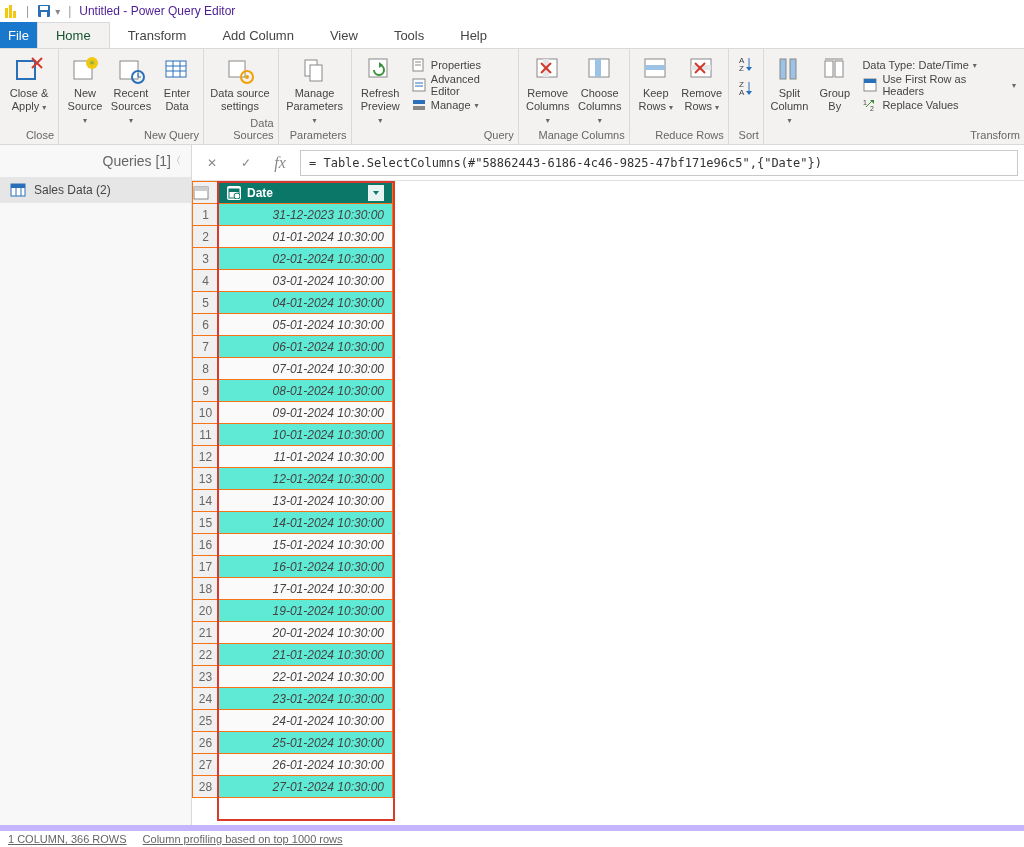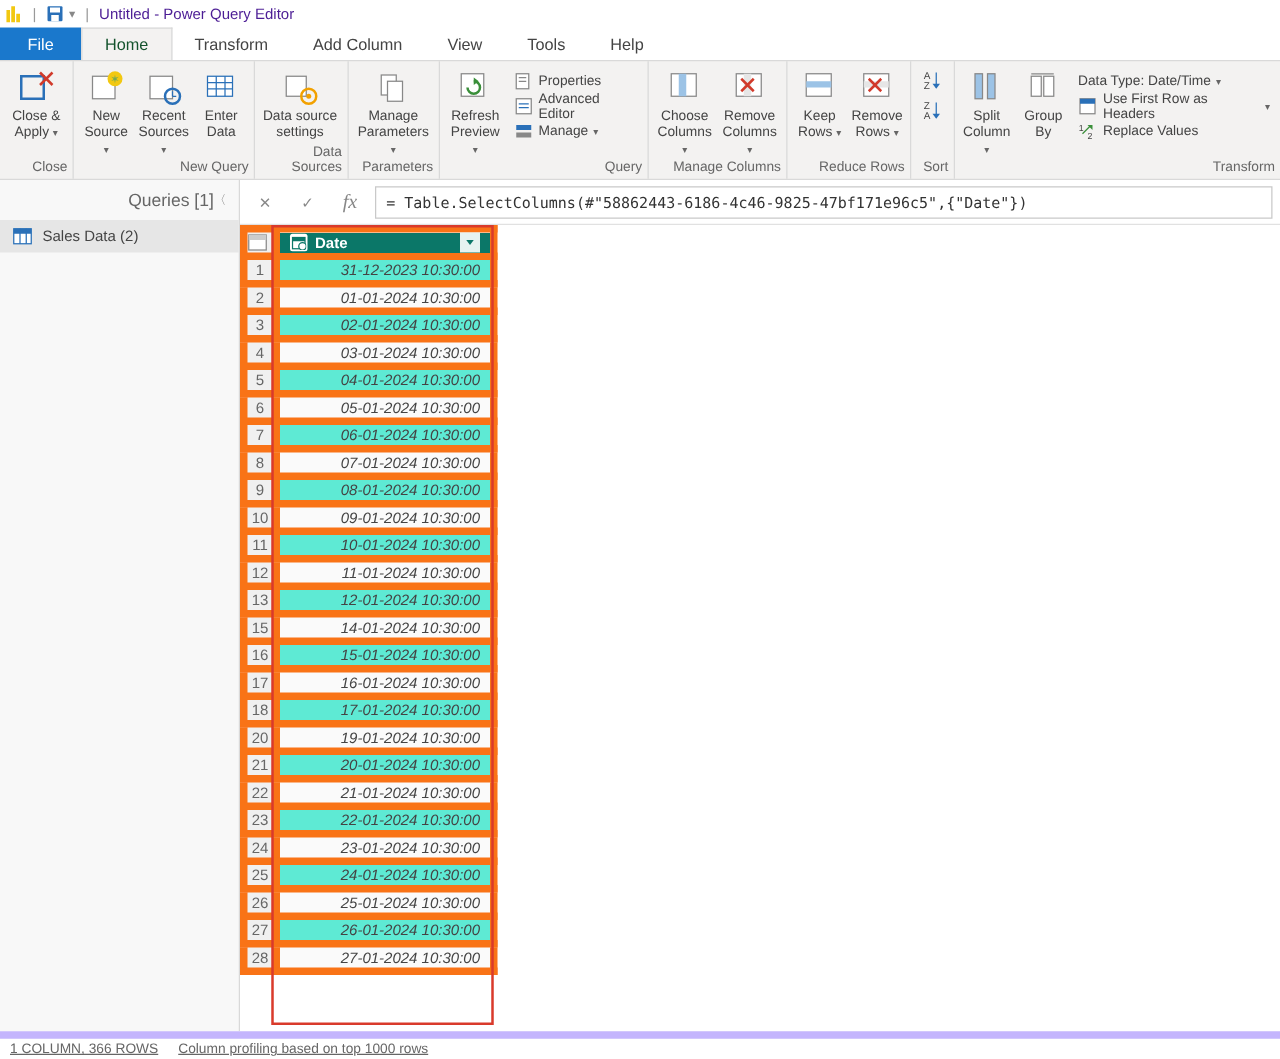--- a/index.html
+++ b/index.html
@@ -38,21 +38,21 @@
     padding: 0 18px;
     display: flex;
     align-items: center;
     font-size: 13px;
     color: #444;
     cursor: pointer;
   }
   .ribbon-tabs .tab.file {
     background: #1a78cc;
     color: #fff;
-    padding: 0 22px;
+    padding: 0 8px;
   }
   .ribbon-tabs .tab.active {
     border: 1px solid #d9d9d9;
     border-bottom: none;
     background: #f3f2f1;
     color: #14532d;
   }
   
   .ribbon {
     background: #f3f2f1;
@@ -162,21 +162,21 @@
     overflow: auto;
     position: relative;
     padding: 0 0 0 0;
   }
   table.pq {
     border-collapse: collapse;
     font-size: 12px;
     margin: 0;
   }
   table.pq th, table.pq td {
-    border: 6px solid #f97316;
+    border: 1px solid #f97316;
     height: 22px;
   }
   table.pq th.rownum, table.pq td.rownum {
     width: 26px;
     background: #f0f0f0;
     text-align: center;
     color: #666;
     font-weight: normal;
   }
   table.pq th.colhead {
@@ -397,35 +397,35 @@
     </div>
     <div class="group-label">Query</div>
   </div>
 
   <div class="group">
     <div class="group-body">
       <div class="big-btn">
         <span class="ic">
             <svg width="30" height="30">
               <rect x="4" y="4" width="20" height="18" fill="#fff" stroke="#888"></rect>
-              <rect x="10" y="4" width="6" height="18" fill="#9cc3e6"></rect>
-            </svg>
-          </span>
-        <span class="lbl"><span>Choose Columns</span> <span class="drop-arrow">▾</span></span>
-      </div>
-      <div class="big-btn">
-        <span class="ic">
-            <svg width="30" height="30">
-              <rect x="4" y="4" width="20" height="18" fill="#fff" stroke="#888"></rect>
               <rect x="10" y="4" width="6" height="18" fill="#e6e6e6"></rect>
               <line x1="8" y1="8" x2="18" y2="18" stroke="#d13a2b" stroke-width="2"></line>
               <line x1="18" y1="8" x2="8" y2="18" stroke="#d13a2b" stroke-width="2"></line>
             </svg>
           </span>
         <span class="lbl"><span>Remove Columns</span> <span class="drop-arrow">▾</span></span>
+      </div>
+      <div class="big-btn">
+        <span class="ic">
+            <svg width="30" height="30">
+              <rect x="4" y="4" width="20" height="18" fill="#fff" stroke="#888"></rect>
+              <rect x="10" y="4" width="6" height="18" fill="#9cc3e6"></rect>
+            </svg>
+          </span>
+        <span class="lbl"><span>Choose Columns</span> <span class="drop-arrow">▾</span></span>
       </div>
     </div>
     <div class="group-label">Manage Columns</div>
   </div>
 
   <div class="group">
     <div class="group-body">
       <div class="big-btn narrow">
         <span class="ic">
             <svg width="30" height="30">
@@ -631,20 +631,24 @@
             </tr>
             <tr>
               <td class="rownum">12</td>
               <td class="cell">11-01-2024 10:30:00</td>
             </tr>
             <tr>
               <td class="rownum">13</td>
               <td class="cell">12-01-2024 10:30:00</td>
             </tr>
             <tr>
+              <td class="rownum">14</td>
+              <td class="cell">13-01-2024 10:30:00</td>
+            </tr>
+            <tr>
               <td class="rownum">15</td>
               <td class="cell">14-01-2024 10:30:00</td>
             </tr>
             <tr>
               <td class="rownum">16</td>
               <td class="cell">15-01-2024 10:30:00</td>
             </tr>
             <tr>
               <td class="rownum">17</td>
               <td class="cell">16-01-2024 10:30:00</td>

